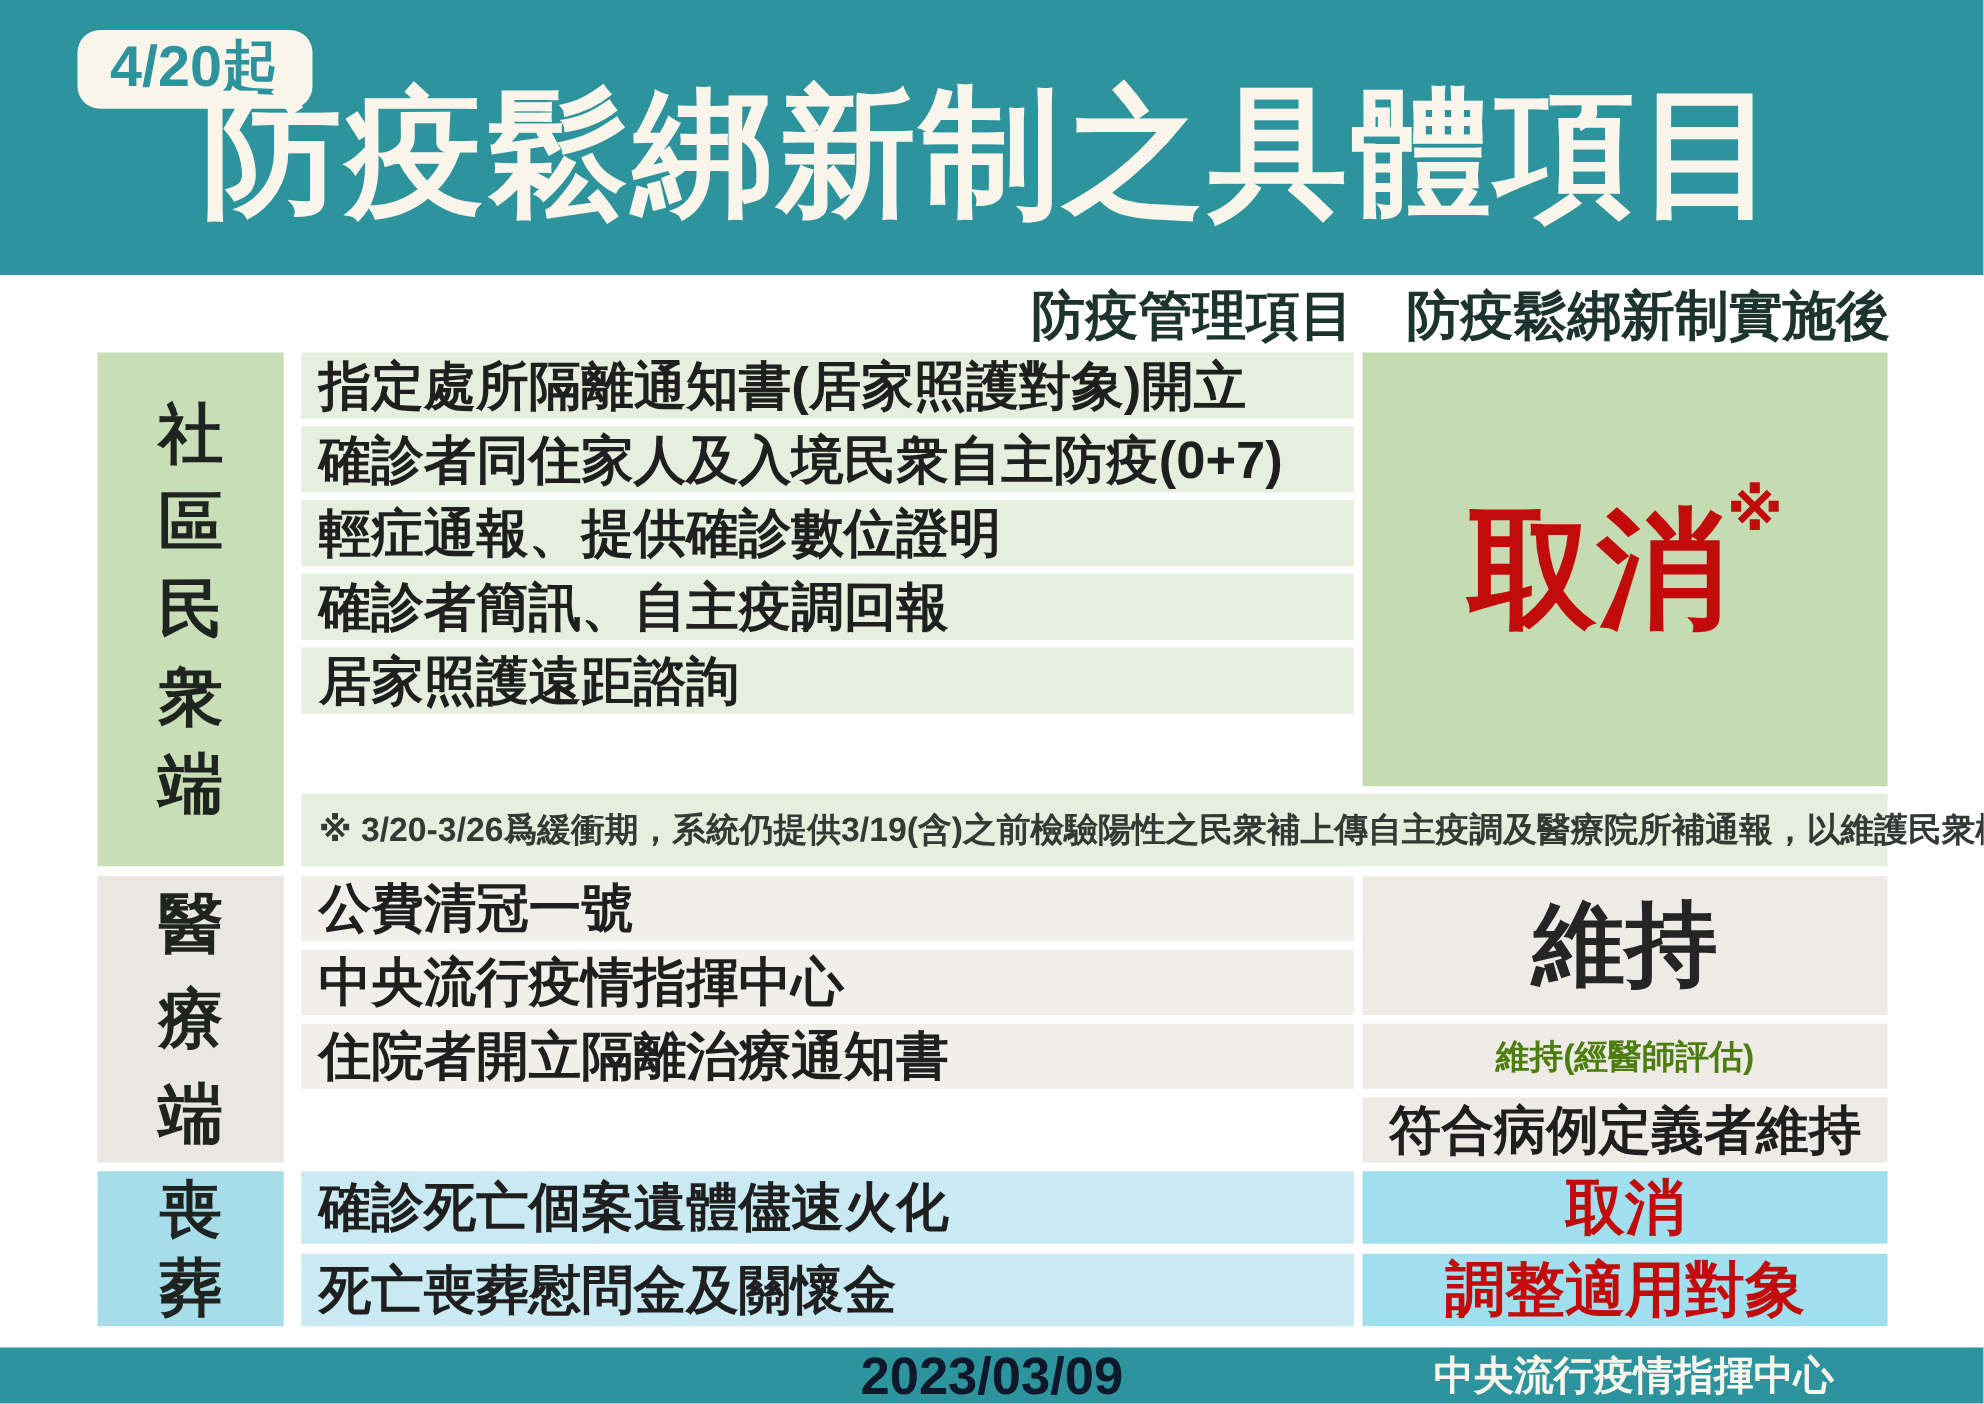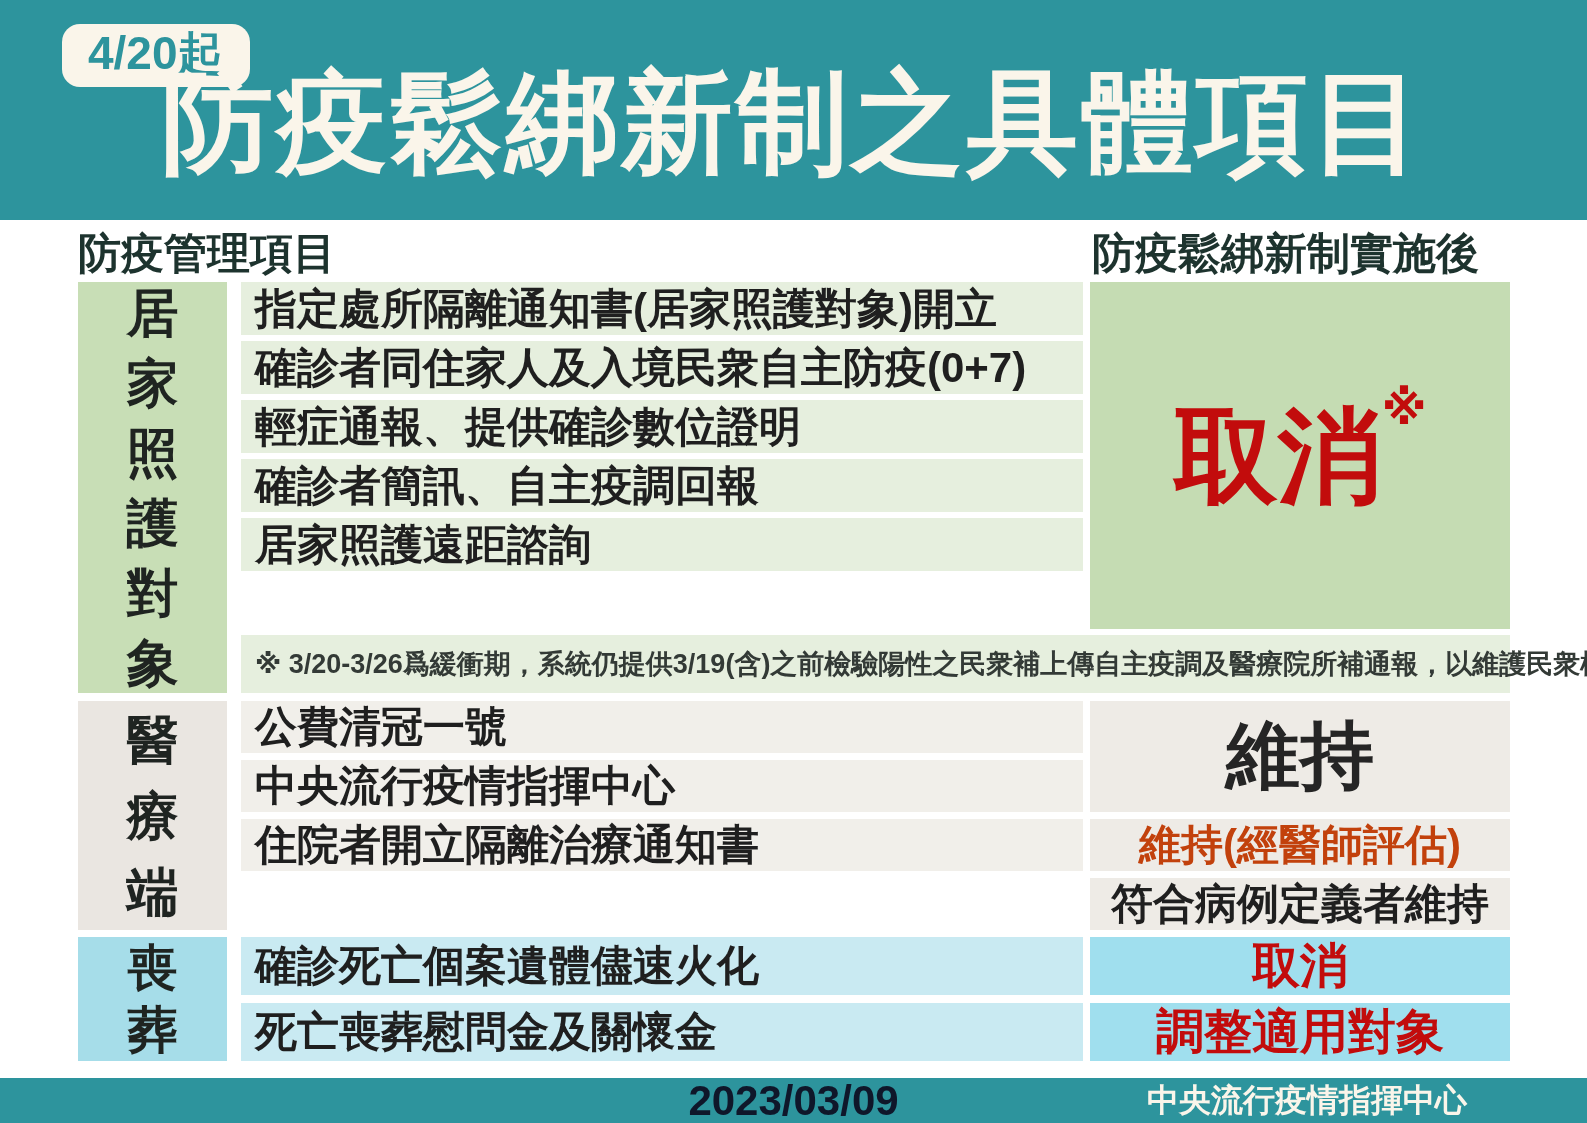--- a/index.html
+++ b/index.html
@@ -27,21 +27,21 @@
     position: absolute; left: 0; right: 0; top: 56px;
     text-align: center;
     font-size: 112px; font-weight: 900; color: #faf5ea;
     letter-spacing: 3px; line-height: 1.2; white-space: nowrap;
   }
 
   
   .colhead {
     position: absolute; top: 226px; height: 54px;
     font-size: 43px; font-weight: 900; color: #1d332e;
-    text-align: left; line-height: 54px; white-space: nowrap;
+    text-align: right; line-height: 54px; white-space: nowrap;
   }
   .colhead.left  { left: 78px;  width: 1005px; }
   .colhead.right { left: 1092px; width: 420px; }
 
   
   .vlabel {
     position: absolute; left: 78px; width: 149px;
     display: flex; align-items: center; justify-content: center;
     font-weight: 900; color: #1f2421; text-align: center;
   }
@@ -74,21 +74,21 @@
     padding-left: 14px; box-sizing: border-box;
     font-size: 27px; font-weight: 600; color: #333a36; white-space: nowrap;
   }
 
   
   .s2-label { top: 701px; height: 229px; background: #eae6e1; font-size: 52px; }
   .s2-label .vtxt { line-height: 76px; }
   .s2-rows .row { height: 52px; margin-bottom: 7px; background: #f1efea; }
   .s2-merged { top: 701px; height: 111px; background: #eeebe6; }
   .s2-merged .big { font-size: 74px; font-weight: 900; color: #252525; }
-  .s2-r3 { top: 819px; height: 52px; background: #eeebe6; font-size: 42px; font-weight: 800; color: #c2410c; }
+  .s2-r3 { top: 819px; height: 52px; background: #eeebe6; font-size: 27px; font-weight: 800; color: #4d7c0f; }
   .s2-r4 { top: 878px; height: 52px; background: #eeebe6; font-size: 42px; font-weight: 800; color: #1f1f1f; }
 
   
   .s3-label { top: 937px; height: 124px; background: #a6dde9; font-size: 50px; }
   .s3-label .vtxt { line-height: 62px; }
   .s3-rows .row { height: 58px; margin-bottom: 8px; background: #c9eaf2; }
   .s3-r1 { top: 937px;  height: 58px; background: #a0dfee; }
   .s3-r2 { top: 1003px; height: 58px; background: #a0dfee; }
   .s3-red { font-size: 48px; font-weight: 900; color: #c20c0c; }
 
@@ -114,21 +114,21 @@
 
   <div class="header">
     <div class="badge">4/20起</div>
     <div class="title">防疫鬆綁新制之具體項目</div>
   </div>
 
   <div class="colhead left">防疫管理項目</div>
   <div class="colhead right">防疫鬆綁新制實施後</div>
 
   <div class="vlabel s1-label">
-    <div class="vtxt">居家照護對象</div>
+    <div class="vtxt">社區民衆端</div>
   </div>
   <div class="rows s1-rows" style="top:282px">
     <div class="row">指定處所隔離通知書(居家照護對象)開立</div>
     <div class="row">確診者同住家人及入境民衆自主防疫(0+7)</div>
     <div class="row">輕症通報、提供確診數位證明</div>
     <div class="row">確診者簡訊、自主疫調回報</div>
     <div class="row">居家照護遠距諮詢</div>
   </div>
   <div class="rcell s1-result">
     <span class="big">取消</span>

